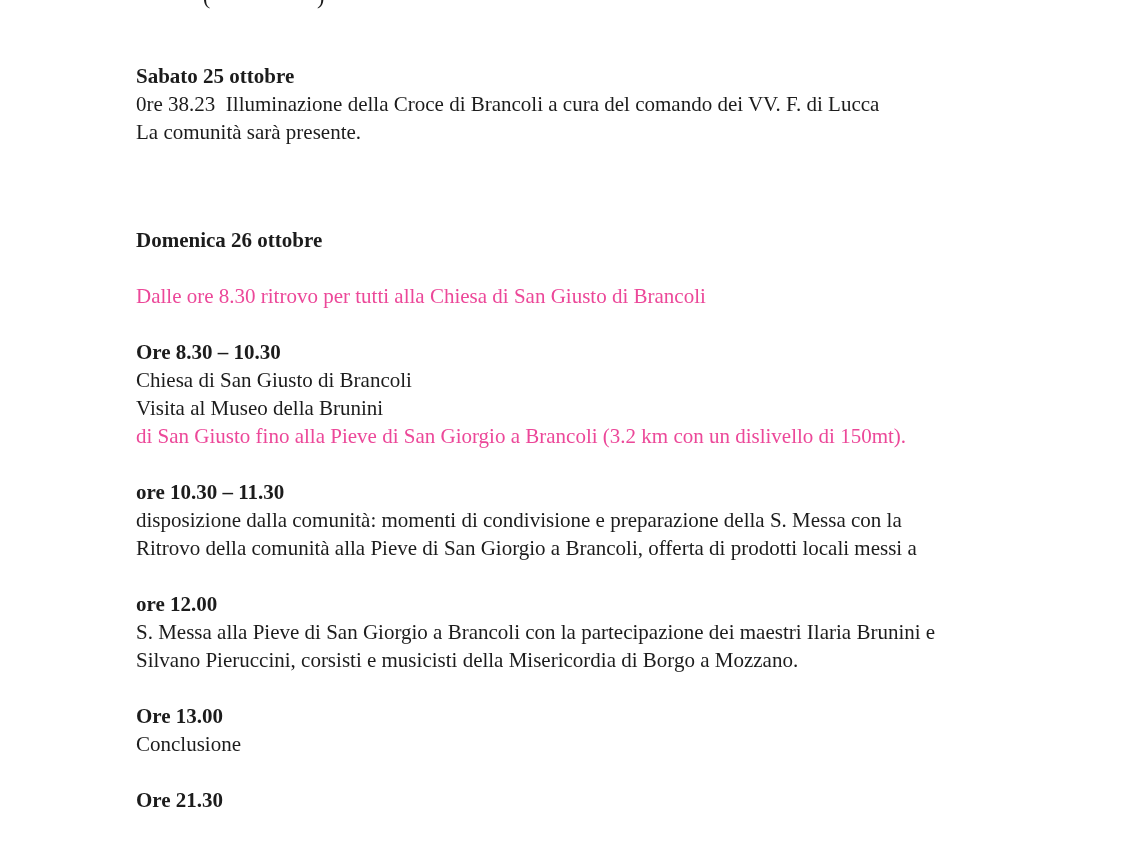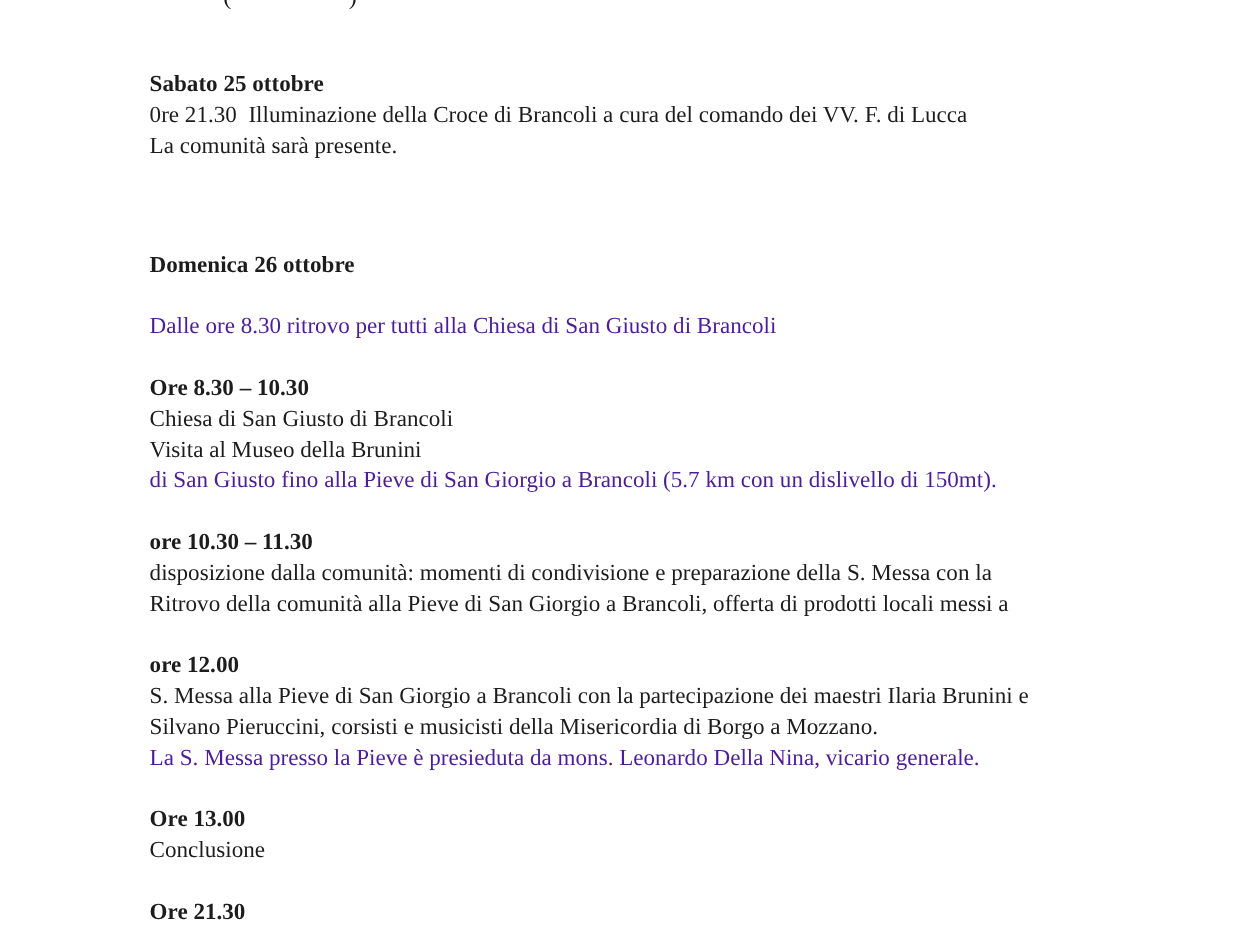--- a/index.html
+++ b/index.html
@@ -20,21 +20,21 @@
     right: 0;
   }
   .line {
     margin: 0;
     font-size: 21px;
     line-height: 28px;
     white-space: pre;
     color: #1c1c1c;
   }
   .bold { font-weight: 700; }
-  .red { color: #4c1d95; }
+  .red { color: #ec4899; }
   .mt-1 { margin-top: 28px; }
   .mt-2 { margin-top: 80px; }
   .cutoff-paren {
     position: absolute;
     top: -17px;
     font-size: 22px;
     line-height: 28px;
     color: #1c1c1c;
   }
   .cutoff-open { left: 203px; }
@@ -43,39 +43,38 @@
 </head>
 <body>
 
 <div class="page">
 
   <span class="cutoff-paren cutoff-open">(</span>
   <span class="cutoff-paren cutoff-close">)</span>
 
   <div class="content">
     <p class="line bold">Sabato 25 ottobre</p>
-    <p class="line">0re 21.30  Illuminazione della Croce di Brancoli a cura del comando dei VV. F. di Lucca</p>
+    <p class="line">0re 38.23  Illuminazione della Croce di Brancoli a cura del comando dei VV. F. di Lucca</p>
     <p class="line">La comunità sarà presente.</p>
 
     <p class="line bold mt-2">Domenica 26 ottobre</p>
 
     <p class="line red mt-1">Dalle ore 8.30 ritrovo per tutti alla Chiesa di San Giusto di Brancoli</p>
 
     <p class="line bold mt-1">Ore 8.30 – 10.30</p>
     <p class="line">Chiesa di San Giusto di Brancoli</p>
     <p class="line">Visita al Museo della Brunini</p>
-    <p class="line red">di San Giusto fino alla Pieve di San Giorgio a Brancoli (5.7 km con un dislivello di 150mt).</p>
+    <p class="line red">di San Giusto fino alla Pieve di San Giorgio a Brancoli (3.2 km con un dislivello di 150mt).</p>
 
     <p class="line bold mt-1">ore 10.30 – 11.30</p>
     <p class="line">disposizione dalla comunità: momenti di condivisione e preparazione della S. Messa con la</p>
     <p class="line">Ritrovo della comunità alla Pieve di San Giorgio a Brancoli, offerta di prodotti locali messi a</p>
 
     <p class="line bold mt-1">ore 12.00</p>
     <p class="line">S. Messa alla Pieve di San Giorgio a Brancoli con la partecipazione dei maestri Ilaria Brunini e</p>
     <p class="line">Silvano Pieruccini, corsisti e musicisti della Misericordia di Borgo a Mozzano.</p>
-    <p class="line red">La S. Messa presso la Pieve è presieduta da mons. Leonardo Della Nina, vicario generale.</p>
 
     <p class="line bold mt-1">Ore 13.00</p>
     <p class="line">Conclusione</p>
 
     <p class="line bold mt-1">Ore 21.30</p>
   </div>
 </div>
 
 </body></html>

